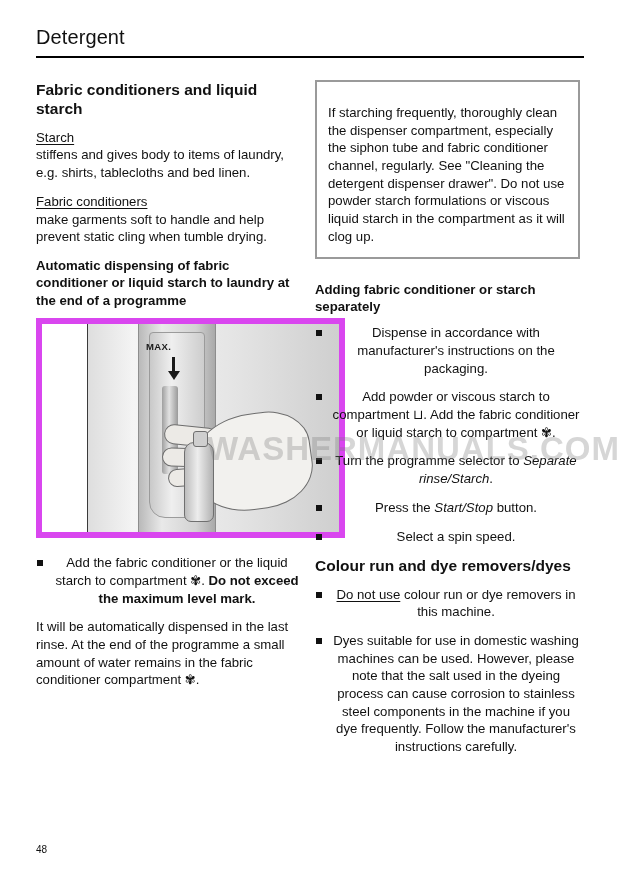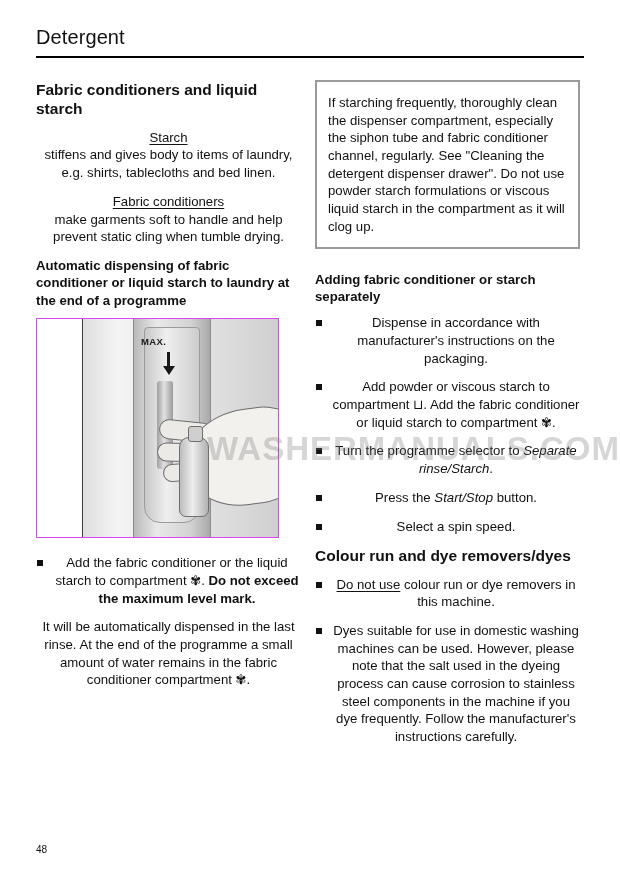--- a/index.html
+++ b/index.html
@@ -50,37 +50,36 @@
   h3.sub {
     font-size: 13.2px;
     font-weight: bold;
     line-height: 1.32;
     margin: 0 0 9px 0;
   }
   p.body {
     font-size: 13.2px;
     line-height: 1.34;
     margin: 0 0 11px 0;
-    text-align: center;
   }
   .uline {
     text-decoration: underline;
     text-underline-offset: 2px;
   }
   .term {
     text-decoration: underline;
     text-underline-offset: 2px;
     display: block;
     font-size: 13.2px;
     line-height: 1.34;
   }
   
   .notebox {
     border: 2px solid #9a9a9a;
-    padding: 12px 11px 11px 11px;
+    padding: 22px 11px 11px 11px;
     font-size: 13.2px;
     line-height: 1.34;
     margin-bottom: 22px;
   }
   
   ul.bullets {
     list-style: none;
     margin: 0 0 10px 0;
     padding: 0;
     text-align: center;
@@ -98,23 +97,23 @@
     left: 1px;
     top: 6px;
     width: 6px; height: 6px;
     background: #111;
   }
   .bold { font-weight: bold; }
   .ital { font-style: italic; }
   
   .figure {
     position: relative;
-    width: 243px;
+    width: 309px;
     height: 220px;
-    border: 1px solid #d946ef;
+    border: 6px solid #d946ef;
     background: #f2f2f0;
     margin: 4px 8px 16px 0;
     overflow: hidden;
   }
   .fig-left {
     position: absolute; left: 0; top: 0; bottom: 0;
     width: 46px;
     background: #ffffff;
     border-right: 1px solid #3a3a3a;
   }

